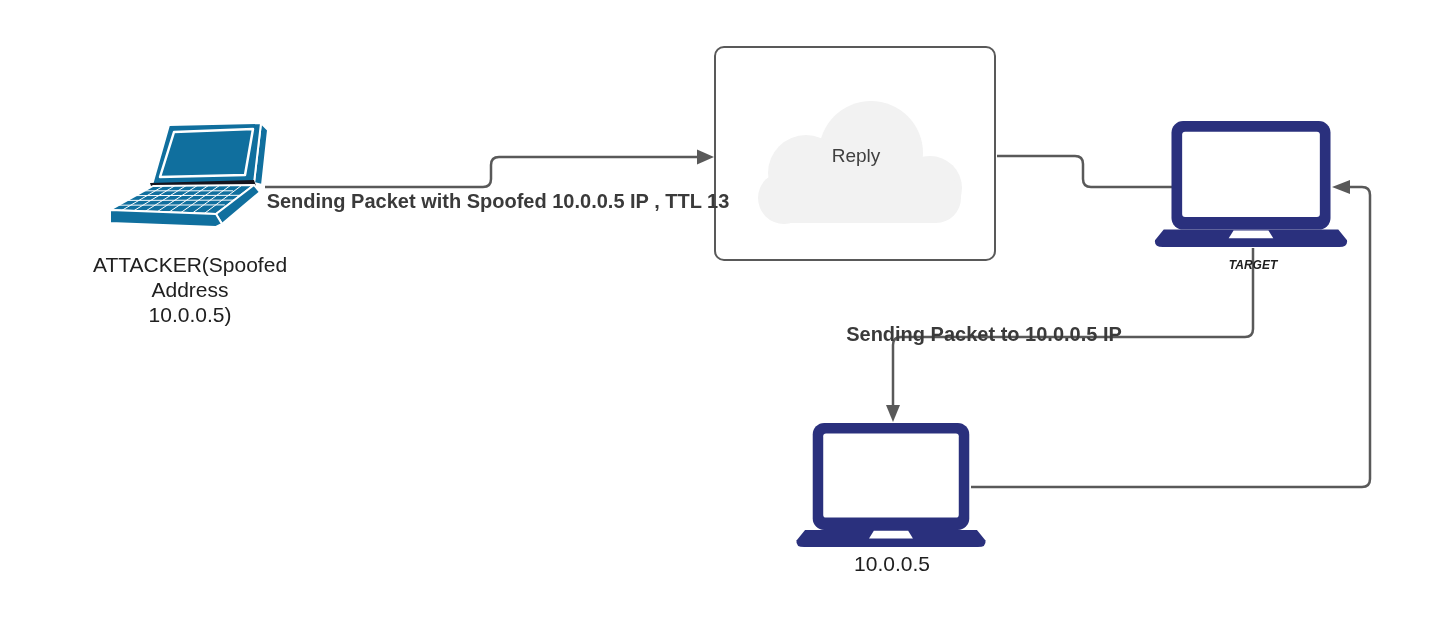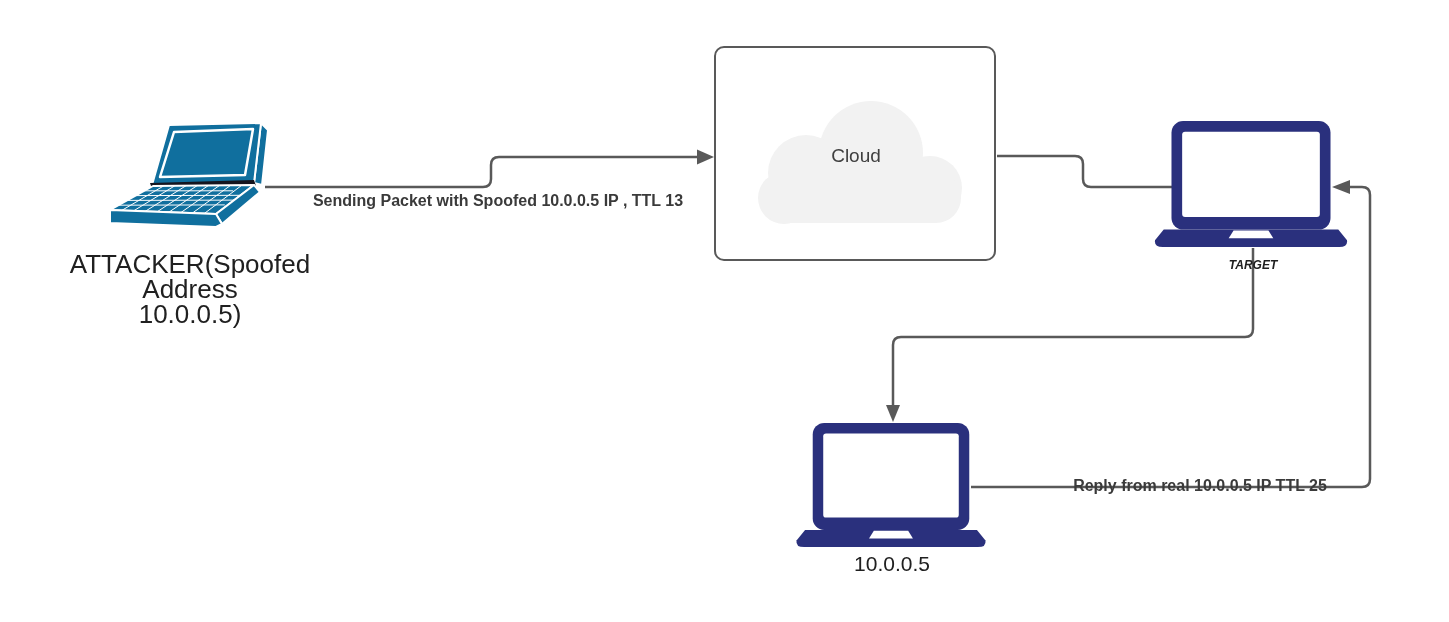--- a/index.html
+++ b/index.html
@@ -45,26 +45,26 @@
   .cloud-puff { fill: var(--cloud-fill, #f2f2f2); }
 
   
   .label {
     position: absolute; z-index: 3;
     transform: translate(-50%, -50%);
     text-align: center;
     white-space: nowrap;
   }
   .edge-label {
-    font-size: 16px;
+    font-size: 20px;
     font-weight: 700;
     color: var(--edge-label, #3a3a3a);
   }
   .attacker-label {
-    font-size: 26px;
+    font-size: 21px;
     line-height: 25px;
     color: var(--node-label, #202020);
     white-space: pre-line;
   }
   .target-label {
     font-size: 12px;
     font-weight: 700;
     font-style: italic;
     color: var(--node-label, #202020);
   }
@@ -138,21 +138,21 @@
     <svg class="cloud-shape-svg" width="277" height="210" viewBox="0 0 277 210">
       <g class="cloud-puff">
         <circle cx="155" cy="105" r="52"></circle>
         <circle cx="90" cy="125" r="38"></circle>
         <circle cx="68" cy="150" r="26"></circle>
         <circle cx="214" cy="140" r="32"></circle>
         <rect x="44" y="124" width="201" height="51" rx="25"></rect>
       </g>
     </svg>
   </div>
-  <div class="label cloud-label" style="left:856px; top:156px;">Cloud</div>
+  <div class="label cloud-label" style="left:856px; top:156px;">Reply</div>
 
   <div class="node" style="left:1154px; top:121px;">
     <svg width="194" height="128" viewBox="0 0 200 132">
       <rect class="lap-navy" x="18" y="0" width="164" height="112" rx="12"></rect>
       <rect class="lap-white" x="29" y="11" width="142" height="88" rx="3"></rect>
       <path class="lap-navy" d="M10,112 L190,112 L199,123 Q200,130 191,130 L9,130 Q0,130 1,123 Z"></path>
       <path class="lap-white" d="M82,113 L118,113 L123,121 L77,121 Z"></path>
     </svg>
   </div>
   <div class="label target-label" style="left:1253px; top:265px;">TARGET</div>
@@ -161,15 +161,15 @@
     <svg width="194" height="126" viewBox="0 0 200 132">
       <rect class="lap-navy" x="18" y="0" width="164" height="112" rx="12"></rect>
       <rect class="lap-white" x="29" y="11" width="142" height="88" rx="3"></rect>
       <path class="lap-navy" d="M10,112 L190,112 L199,123 Q200,130 191,130 L9,130 Q0,130 1,123 Z"></path>
       <path class="lap-white" d="M82,113 L118,113 L123,121 L77,121 Z"></path>
     </svg>
   </div>
   <div class="label host-label" style="left:892px; top:564px;">10.0.0.5</div>
 
   <div class="label edge-label" style="left:498px; top:201px;">Sending Packet with Spoofed 10.0.0.5 IP , TTL 13</div>
-  <div class="label edge-label" style="left:1200px; top:486px;">Reply from real 10.0.0.5 IP TTL 25</div>
+  <div class="label edge-label" style="left:984px; top:334px;">Sending Packet to 10.0.0.5 IP</div>
 
 </div>
 
 </body></html>

